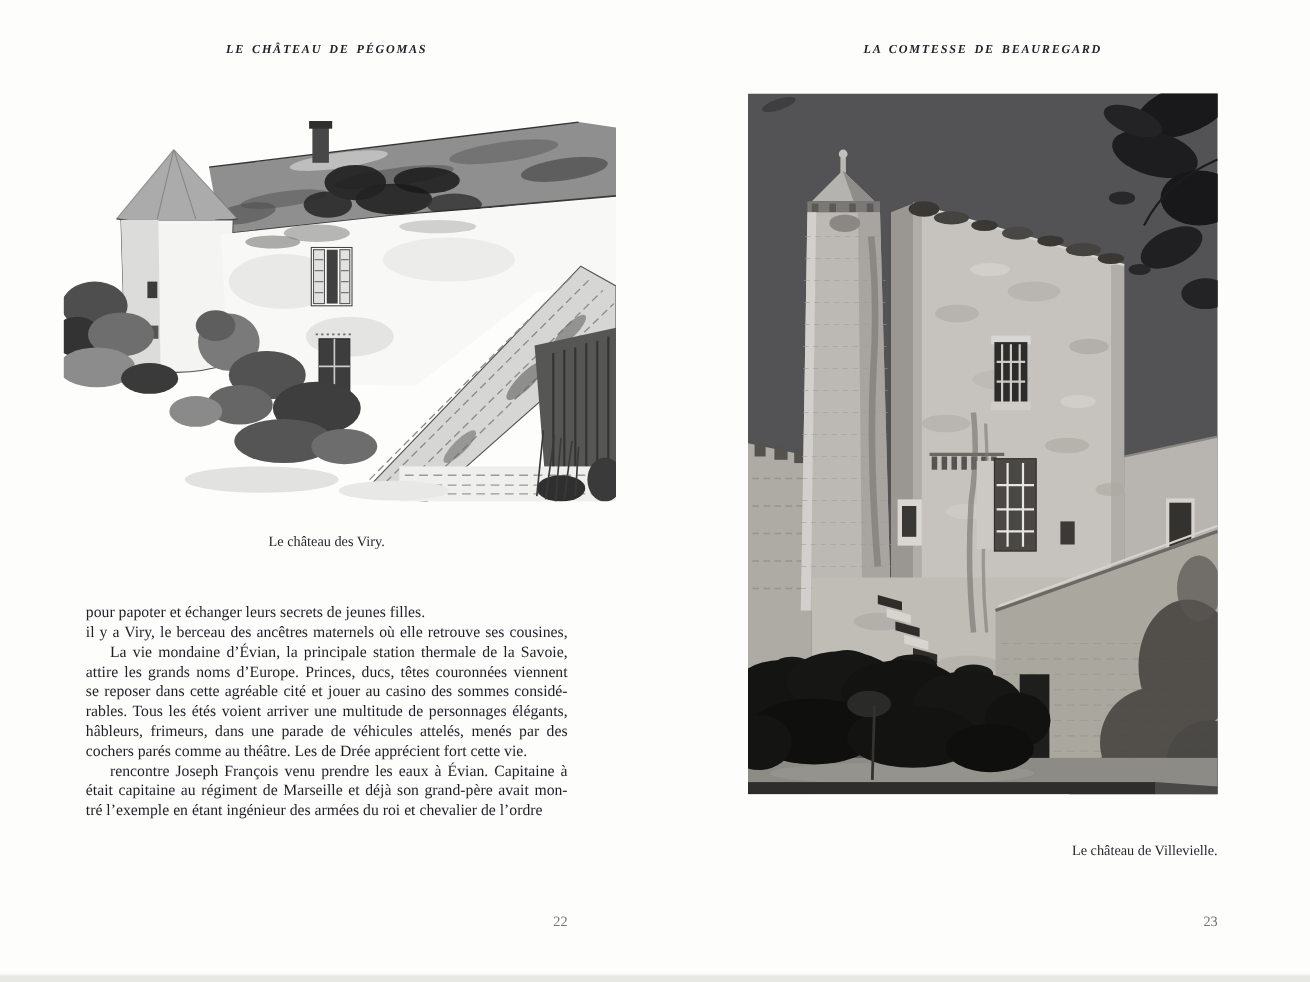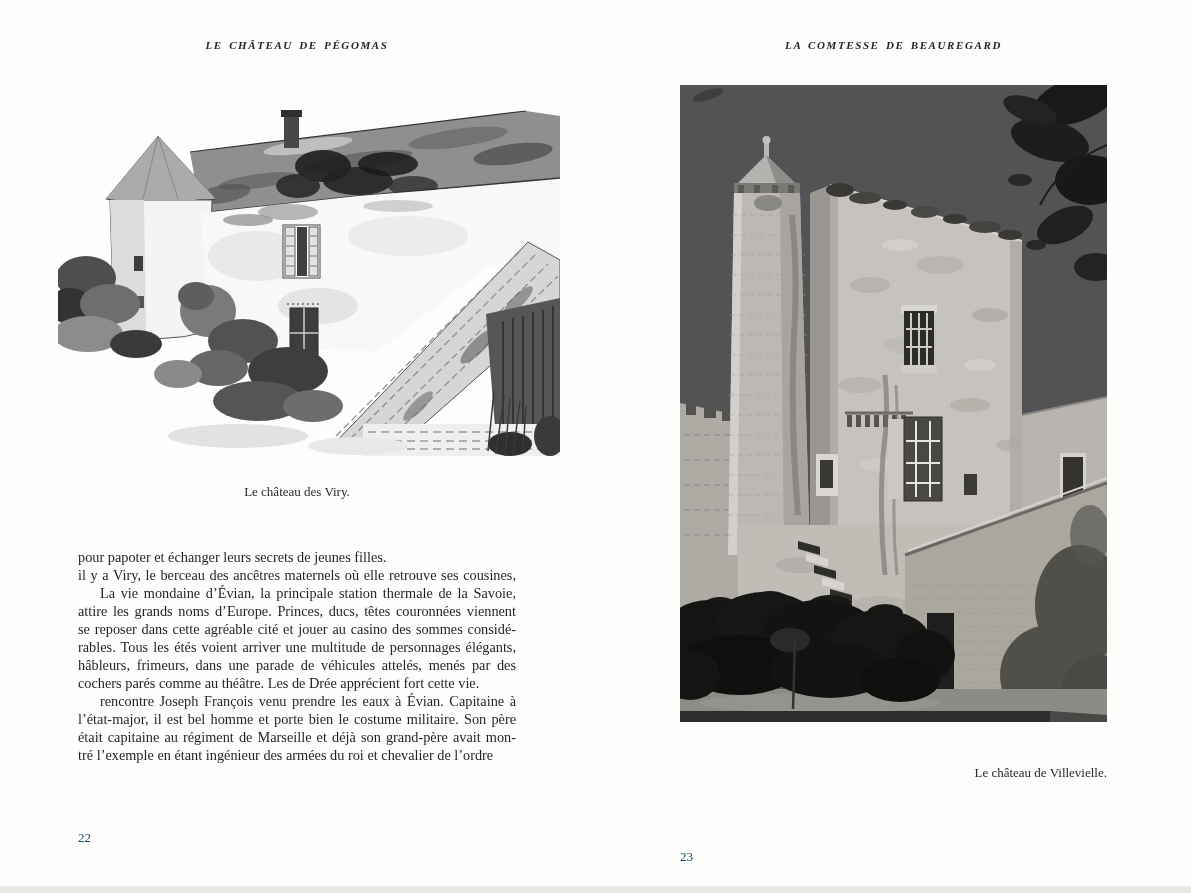--- a/index.html
+++ b/index.html
@@ -22,23 +22,23 @@
   .cap-right{left:680px;top:765px;width:427px;text-align:right;}
   .body-text{
     position:absolute;left:78px;top:548px;width:438px;
     font-size:14.3px;line-height:18px;color:#1f1f27;
   }
   .para{margin:0;}
   .para.space-before{}
   .para.indent .line:first-child{text-indent:22px;}
   .line{text-align:justify;text-align-last:justify;}
   .line.last{text-align-last:left;}
-  .folio{position:absolute;top:830px;font-size:13px;color:#0c4a6e;text-align:left;}
+  .folio{position:absolute;top:830px;font-size:13px;color:#737373;text-align:right;}
   .folio-left{left:78px;width:438px;}
-  .folio-right{left:680px;width:427px;margin-top:19px;}
+  .folio-right{left:680px;width:427px;}
   .scan-edge{
     position:absolute;left:0;bottom:0;width:1191px;height:6px;
     background:#e7e7e4;border-top:1px solid #efefec;
   }
 </style>
 </head>
 <body>
 
 <div class="spread">
 
@@ -150,21 +150,20 @@
       <div class="para indent space-before">
         <div class="line">La vie mondaine d’Évian, la principale station thermale de la Savoie,</div>
         <div class="line">attire les grands noms d’Europe. Princes, ducs, têtes couronnées viennent</div>
         <div class="line">se reposer dans cette agréable cité et jouer au casino des sommes considé-</div>
         <div class="line">rables. Tous les étés voient arriver une multitude de personnages élégants,</div>
         <div class="line">hâbleurs, frimeurs, dans une parade de véhicules attelés, menés par des</div>
         <div class="line last">cochers parés comme au théâtre. Les de Drée apprécient fort cette vie.</div>
       </div>
       <div class="para indent">
         <div class="line">rencontre Joseph François venu prendre les eaux à Évian. Capitaine à</div>
-        <div class="line">l’état-major, il est bel homme et porte bien le costume militaire. Son père</div>
         <div class="line">était capitaine au régiment de Marseille et déjà son grand-père avait mon-</div>
         <div class="line last">tré l’exemple en étant ingénieur des armées du roi et chevalier de l’ordre</div>
       </div>
     </div>
 
   <div class="folio folio-left">22</div>
 
   <div class="running-head rh-right">LA COMTESSE DE BEAUREGARD</div>
 
   <div class="art photo">

